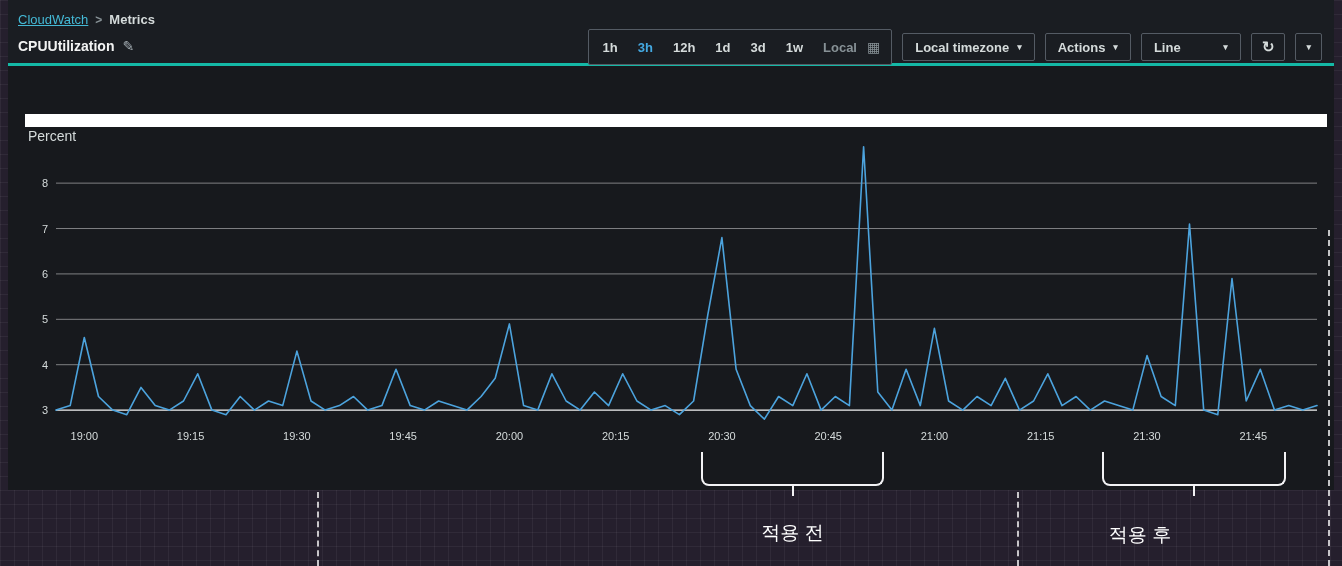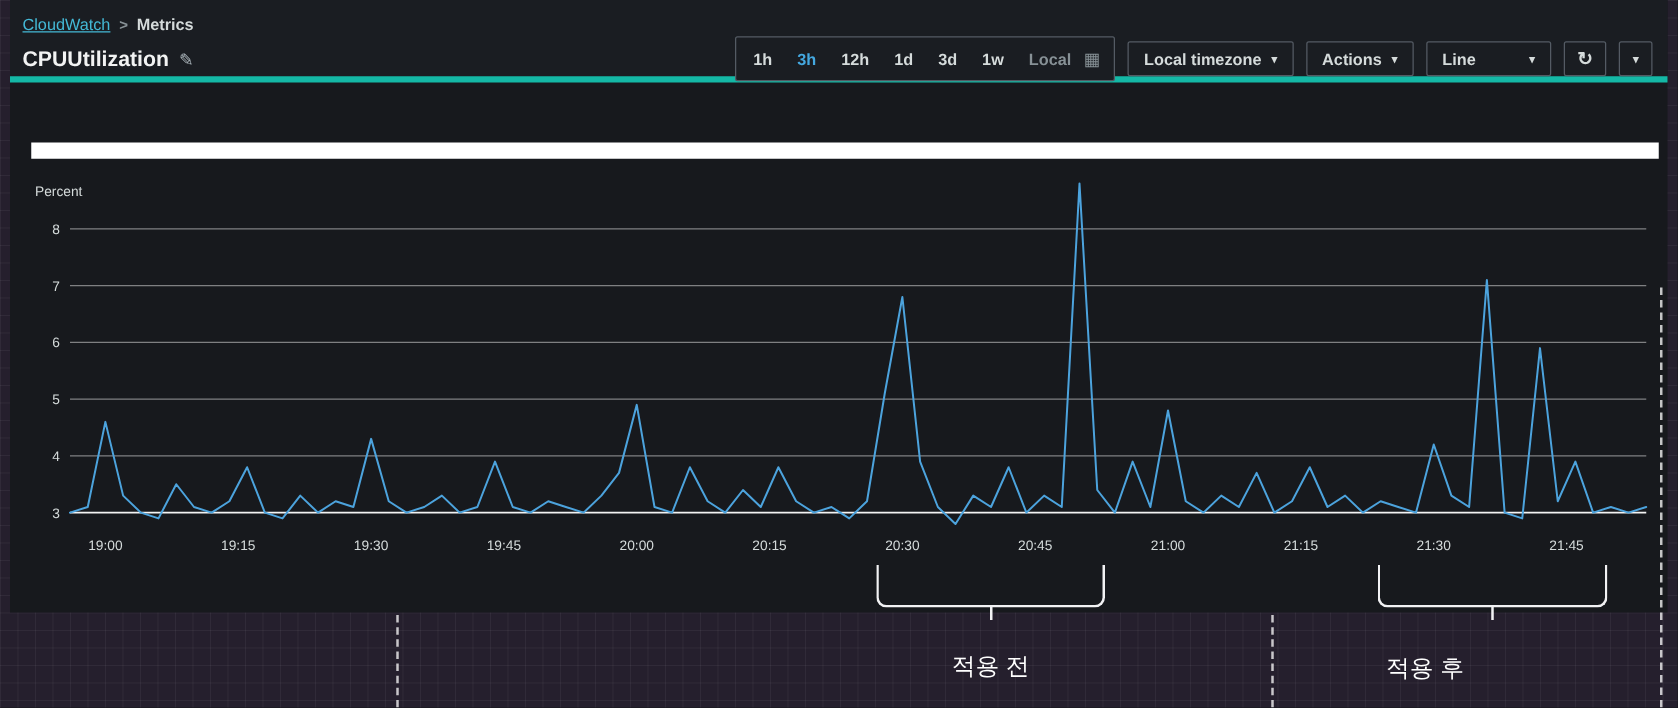--- a/index.html
+++ b/index.html
@@ -9,47 +9,47 @@
     font-family:"Liberation Sans", sans-serif;
     background-color:#251f2d;
     background-image:
       linear-gradient(rgba(255,255,255,0.05) 1px, transparent 1px),
       linear-gradient(90deg, rgba(255,255,255,0.05) 1px, transparent 1px);
     background-size:14px 14px;
   }
 
   
   .panel { position:absolute; left:8px; top:0; width:1326px; height:490px; background:#17191d; }
-  .hdr { position:relative; height:66px; background:#1a1d22; border-bottom:5px solid #14b8a6; }
+  .hdr { position:relative; height:66px; background:#1a1d22; border-bottom:3px solid #14b8a6; }
 
   .crumbs { position:absolute; left:10px; top:12px; font-size:13px; display:flex; align-items:center; gap:7px; }
   .crumbs a { color:#44b9d6; text-decoration:underline; cursor:pointer; }
   .crumb-sep { color:#879196; font-size:12px; font-weight:bold; }
   .crumb-cur { color:#d5dbdb; font-weight:bold; }
 
   .titlerow { position:absolute; left:10px; top:38px; display:flex; align-items:center; gap:8px; }
-  .title { font-size:17px; font-weight:bold; color:#f2f3f3; }
+  .title { font-size:14px; font-weight:bold; color:#f2f3f3; }
   .pencil { color:#a8b2b8; font-size:14px; cursor:pointer; }
 
   .toolbar { position:absolute; right:12px; top:33px; display:flex; gap:10px; align-items:center; height:28px; }
   .seg { display:flex; align-items:center; border:1px solid #545b64; border-radius:2px; height:36px; padding:0 4px; background:#1a1d22; }
   .segitem { padding:0 10px; font-size:13px; font-weight:bold; color:#d5dbdb; cursor:pointer; white-space:nowrap; }
   .segitem.sel { color:#44a8e0; }
   .segitem.muted { color:#879196; }
   .calico { color:#879196; font-size:14px; padding:0 7px 0 0; cursor:pointer; }
 
   .btn { display:flex; align-items:center; gap:8px; height:28px; background:#1a1d22; border:1px solid #545b64;
          border-radius:2px; color:#d5dbdb; font-size:13px; font-weight:bold; padding:12px 12px;
          font-family:inherit; cursor:pointer; white-space:nowrap; }
   .btn .caret { font-size:9px; color:#d5dbdb; }
   .btn.wide { min-width:100px; justify-content:space-between; }
   .iconbtn { padding:0 10px; font-size:15px; }
 
   .mask { position:absolute; left:17px; top:114px; width:1302px; height:13px; background:#ffffff; }
-  .ylab { position:absolute; left:20px; top:128px; font-size:11px; color:#d5dbdb;margin-top:20px; }
+  .ylab { position:absolute; left:20px; top:128px; font-size:14px; color:#d5dbdb; }
 
   .chartwrap { position:absolute; left:14px; top:140px; width:1300px; height:306px; }
   .chartwrap svg { width:1300px; height:306px; display:block; }
 
   .legend { position:absolute; left:22px; top:450px; display:flex; gap:22px; align-items:center;
             font-size:12px; color:#d5dbdb; }
   .litem { display:flex; align-items:center; cursor:pointer; }
   .dot { width:10px; height:10px; border-radius:50%; display:inline-block; margin-right:6px; background:#888; }
 
   

